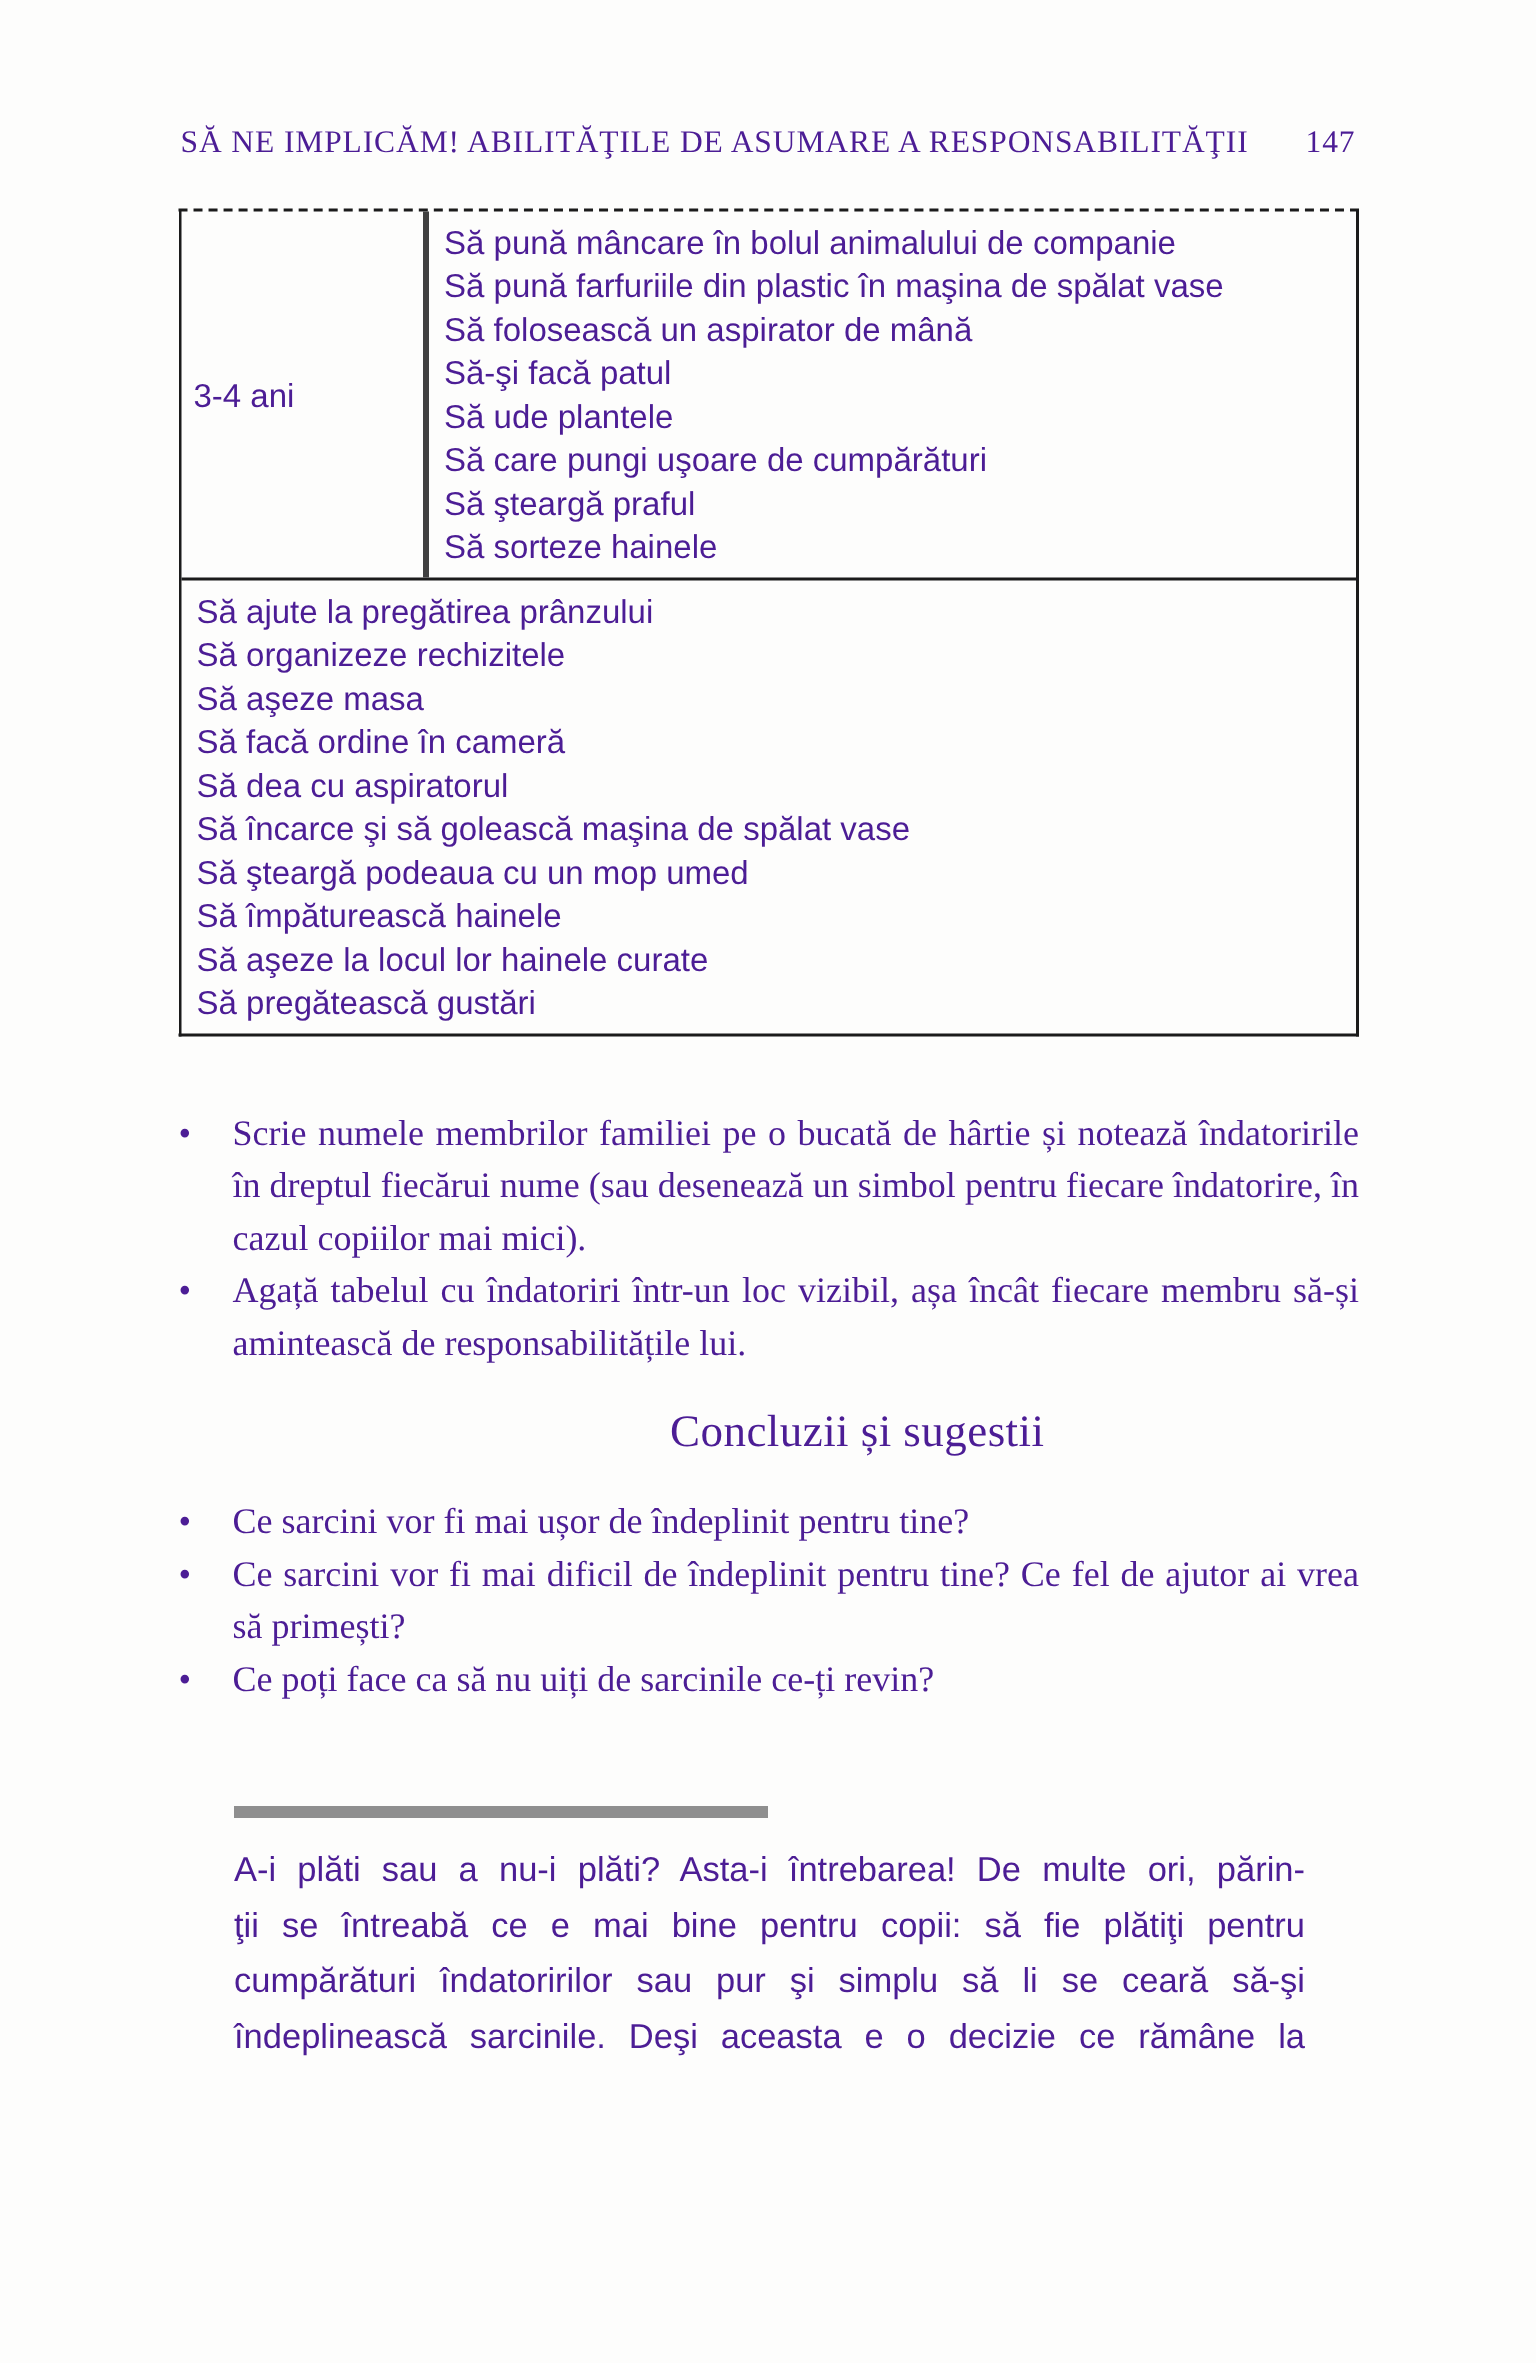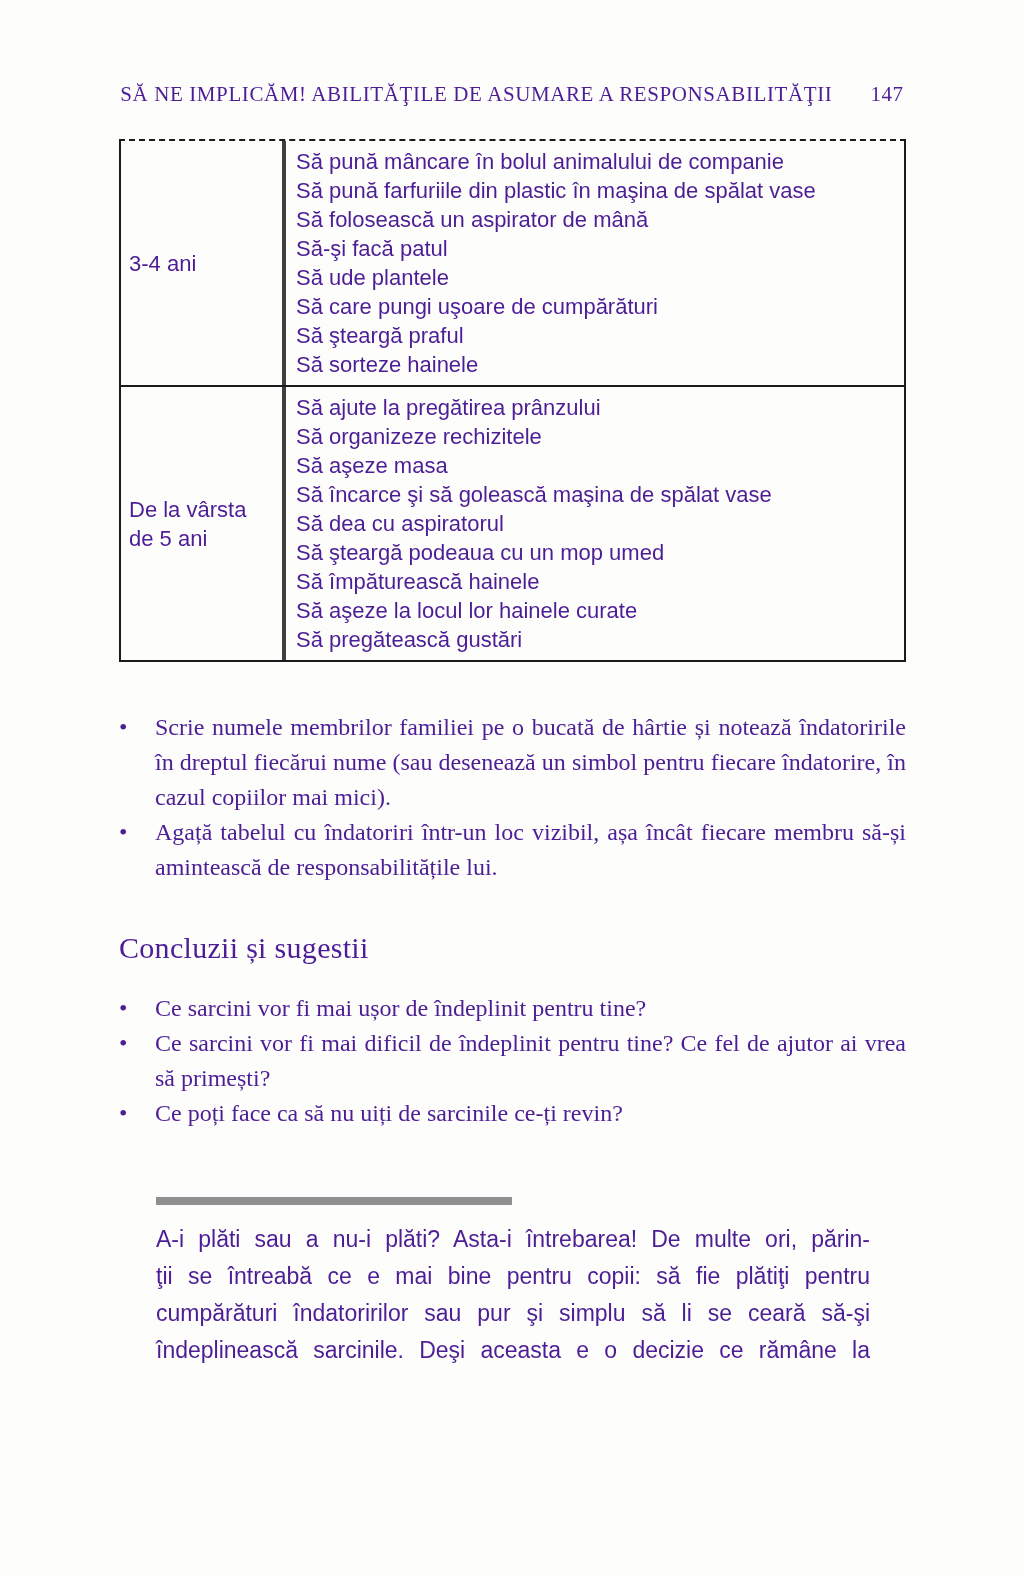--- a/index.html
+++ b/index.html
@@ -82,25 +82,26 @@
   .bullet-marker {
     flex: 0 0 36px;
   }
   .bullet-text {
     flex: 1;
     text-align: justify;
   }
 
   
   .section-heading {
-    margin: 46px 0 0 119px;
+    margin: 24px 0 0 119px;
     font-family: "Liberation Serif", serif;
     font-size: 30px;
     font-weight: 400;
     letter-spacing: 0.3px;
+    text-align: center;
   }
 
   
   .footnote-rule {
     margin: 66px 0 0 156px;
     width: 356px;
     height: 8px;
     background: #8f8f8f;
   }
   .footnote-text {
@@ -143,34 +144,34 @@
           <div class="task-line">Să ude plantele</div>
 
           <div class="task-line">Să care pungi uşoare de cumpărături</div>
 
           <div class="task-line">Să şteargă praful</div>
 
           <div class="task-line">Să sorteze hainele</div>
         </div>
     </div>
     <div class="trow">
-      <div class="age-cell">De la vârsta de 5 ani</div>
       <div class="tasks-cell">
 
           <div class="task-line">Să ajute la pregătirea prânzului</div>
 
           <div class="task-line">Să organizeze rechizitele</div>
 
           <div class="task-line">Să aşeze masa</div>
 
-
+          <div class="task-line">Să facă ordine în cameră</div>
+
+
+          <div class="task-line">Să dea cu aspiratorul</div>
 
           <div class="task-line">Să încarce şi să golească maşina de spălat vase</div>
-
-          <div class="task-line">Să dea cu aspiratorul</div>
 
           <div class="task-line">Să şteargă podeaua cu un mop umed</div>
 
           <div class="task-line">Să împăturească hainele</div>
 
           <div class="task-line">Să aşeze la locul lor hainele curate</div>
 
           <div class="task-line">Să pregătească gustări</div>
         </div>
     </div>

